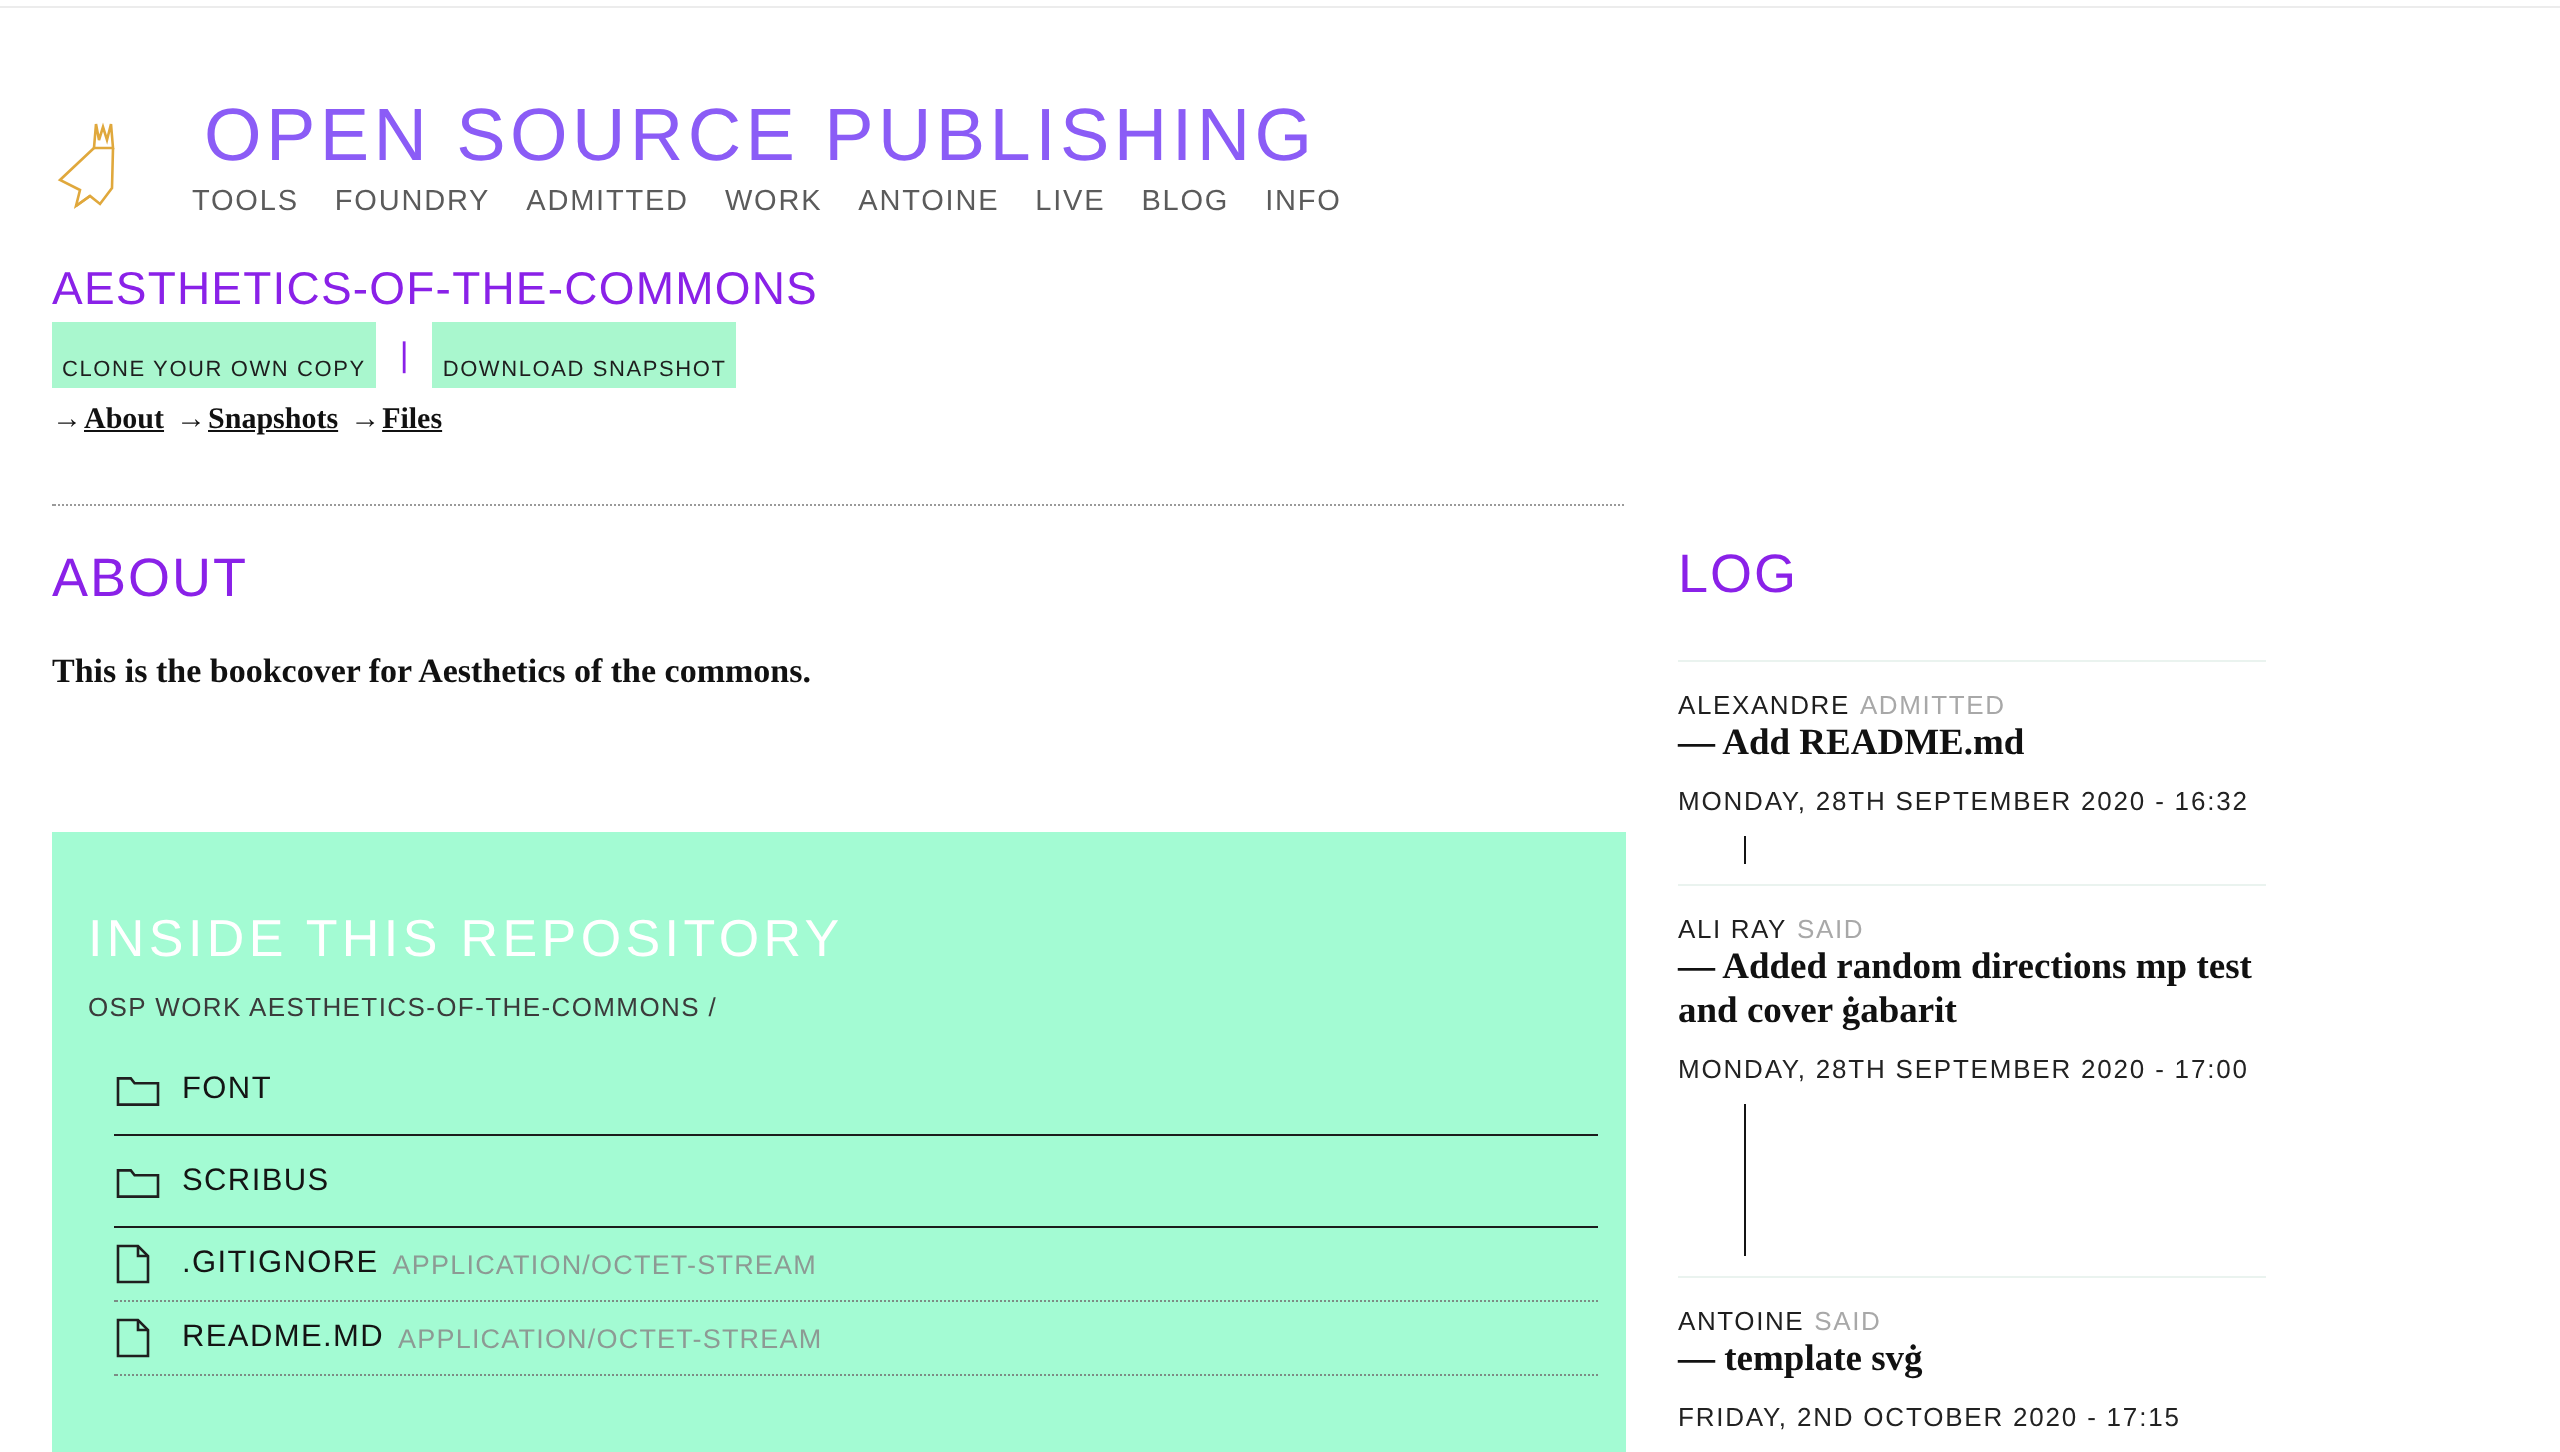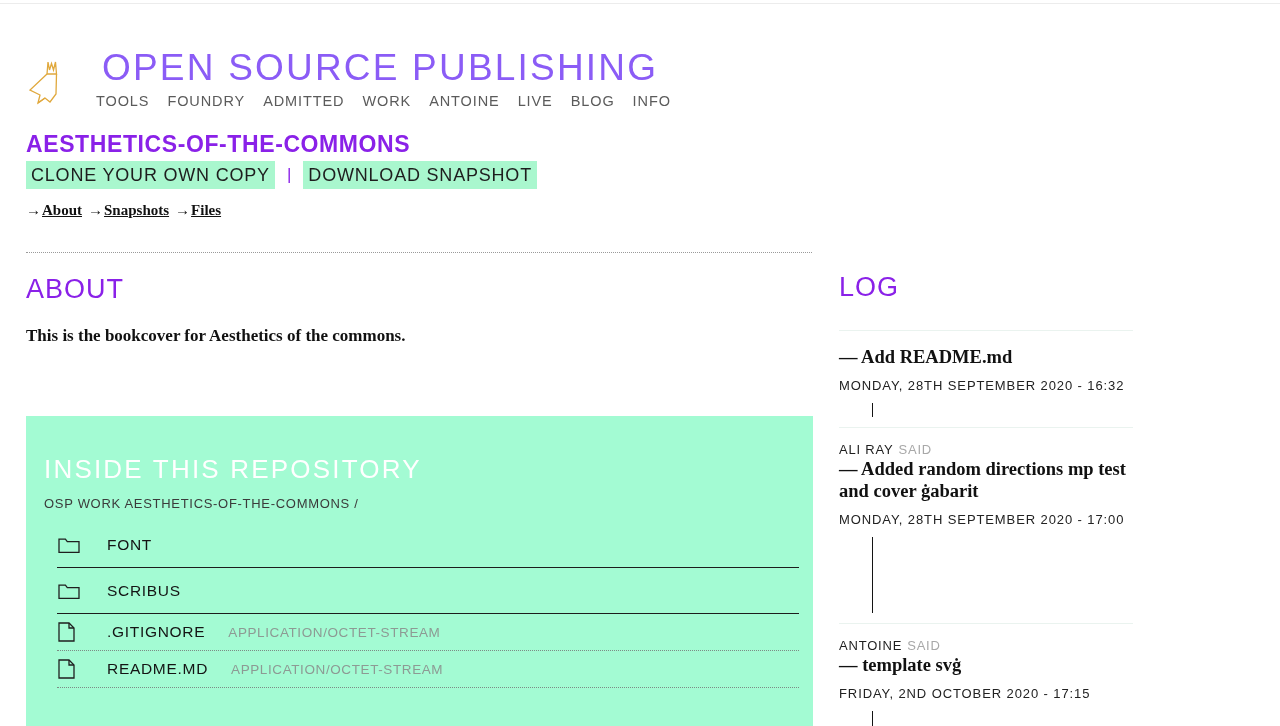--- a/index.html
+++ b/index.html
@@ -49,34 +49,34 @@
     text-decoration: none;
     font-weight: 400;
   }
 
   
   #repo-title {
     position: absolute; left: 26px; top: 131px;
     font-size: 23px;
     letter-spacing: 0.6px;
     color: #8a21e8;
-    font-weight: 700;
+    font-weight: 400;
     white-space: nowrap;
   }
   #action-bar {
     position: absolute; left: 26px; top: 161px;
     display: flex; align-items: center; gap: 0px;
     white-space: nowrap;
   }
   .pill {
     background: #a9f7ce;
     color: #1e1e1e;
-    font-size: 18px;
+    font-size: 11px;
     letter-spacing: 0.8px;
-    padding: 4px 5px 3px 5px;
+    padding: 18px 5px 3px 5px;
     text-decoration: none;
     display: inline-block;
   }
   .pill-sep {
     color: #8a21e8;
     font-size: 17px;
     padding: 0 12px;
     font-weight: 500;
   }
 
@@ -128,21 +128,21 @@
     font-size: 13px; letter-spacing: 0.7px;
     color: #3b3b3b; white-space: nowrap;
   }
   .entry-list {
     position: absolute; left: 31px; top: 106px; width: 742px;
   }
   .entry {
     display: flex; align-items: center;
     height: 46px;
     padding-left: 1px;
-    gap: 16px;
+    gap: 0px;
     text-decoration: none;
   }
   .entry.folder { border-bottom: 1.6px solid #1c1c1c; }
   .entry.file   { height: 37px; border-bottom: 1.3px dotted #7c8c85; }
   .entry .ico { width: 33px; flex: 0 0 33px; display: flex; align-items: center; }
   .entry .nm {
     font-size: 15.5px; letter-spacing: 0.7px; color: #141414;
     white-space: nowrap;
   }
   .entry .mime {
@@ -269,20 +269,21 @@
       </a>
     </div>
 </div>
 
 <div id="log-col">
   <div id="log-heading">LOG</div>
   <div id="log-list">
       <div class="log-entry">
         <div class="log-sep"></div>
         <div class="log-body">
+          <div class="log-who">ALEXANDRE<span class="verb">ADMITTED</span></div>
           <div class="log-msg">— Add README.md</div>
           <div class="log-date">MONDAY, 28TH SEPTEMBER 2020 - 16:32</div>
         </div>
         <div class="log-connector" style="height: 14px; margin-top: 10px; margin-bottom: 10px;"></div>
       </div>
       <div class="log-entry">
         <div class="log-sep"></div>
         <div class="log-body">
           <div class="log-who">ALI RAY<span class="verb">SAID</span></div>
           <div class="log-msg">— Added random directions mp test and cover ġabarit</div>

